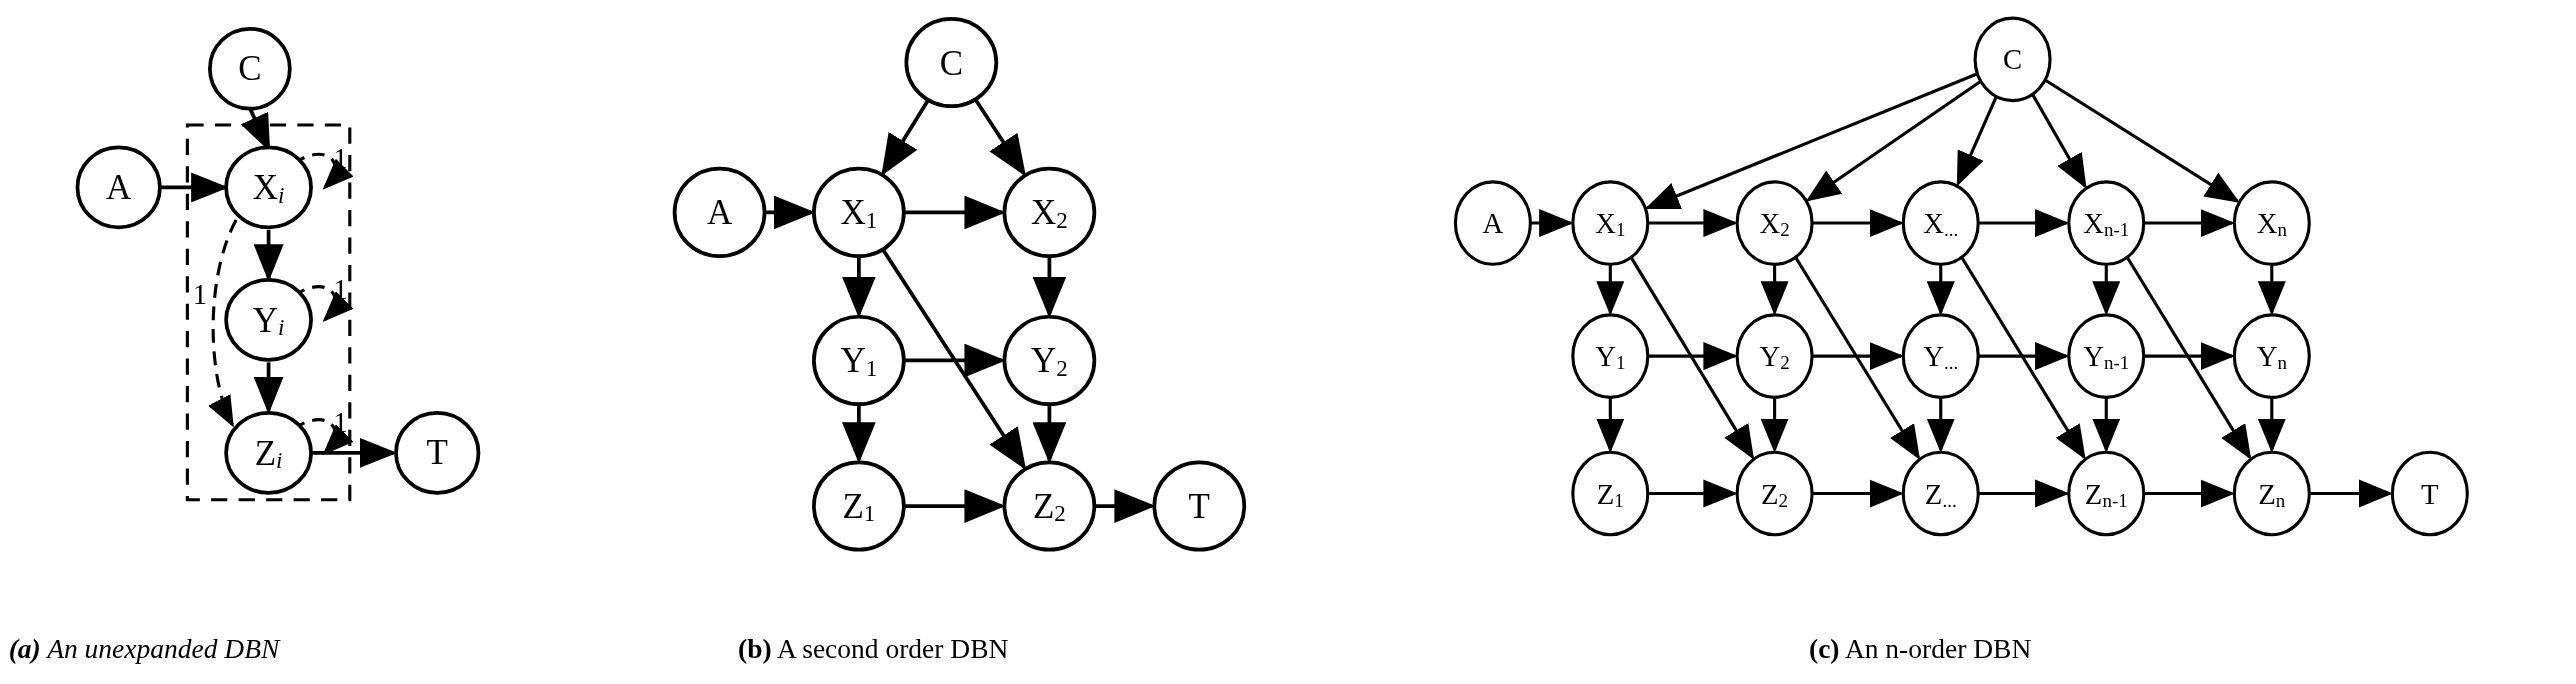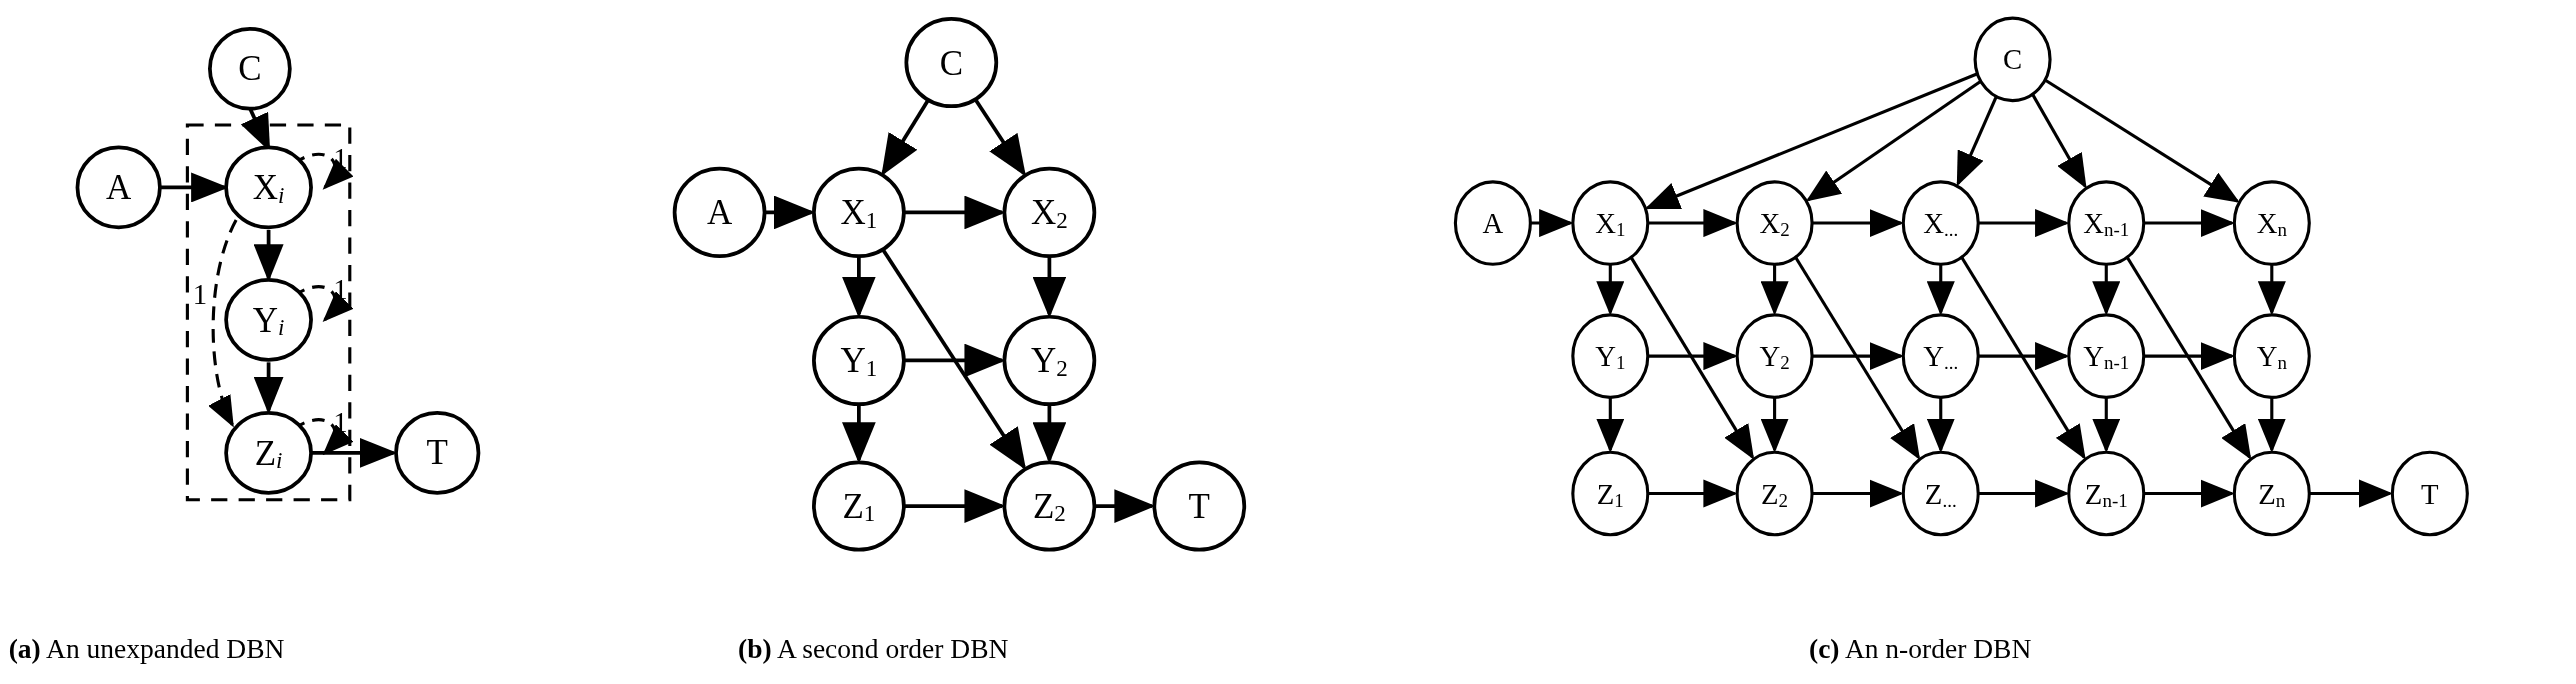--- a/index.html
+++ b/index.html
@@ -249,20 +249,20 @@
             <text x="3637" y="790" class="nlabel" font-size="46"><tspan>Z</tspan><tspan class="sub" dy="10">n</tspan></text>
           </g>
           <g>
             <ellipse cx="3890" cy="790" rx="60" ry="66" fill="#ffffff" stroke="#000000" stroke-width="5" class="node-ellipse"></ellipse>
             <text x="3890" y="790" class="nlabel" font-size="46"><tspan>T</tspan></text>
           </g>
         </g>
   </g>
 </svg>
 
-<div class="caption" style="left:8.7px;top:633px;"><b>(a)</b><span> An unexpanded DBN</span></div>
+<div class="caption" style="left:8.7px;top:633px;font-style:italic;"><b>(a)</b><span> An unexpanded DBN</span></div>
 
 <div class="caption" style="left:698px;top:633px;margin-left:40px;"><b>(b)</b><span> A second order DBN</span></div>
 
 <div class="caption" style="left:1809px;top:633px;text-align:right;"><b>(c)</b><span> An n-order DBN</span></div>
 
 </div>
 
 
 </body></html>

